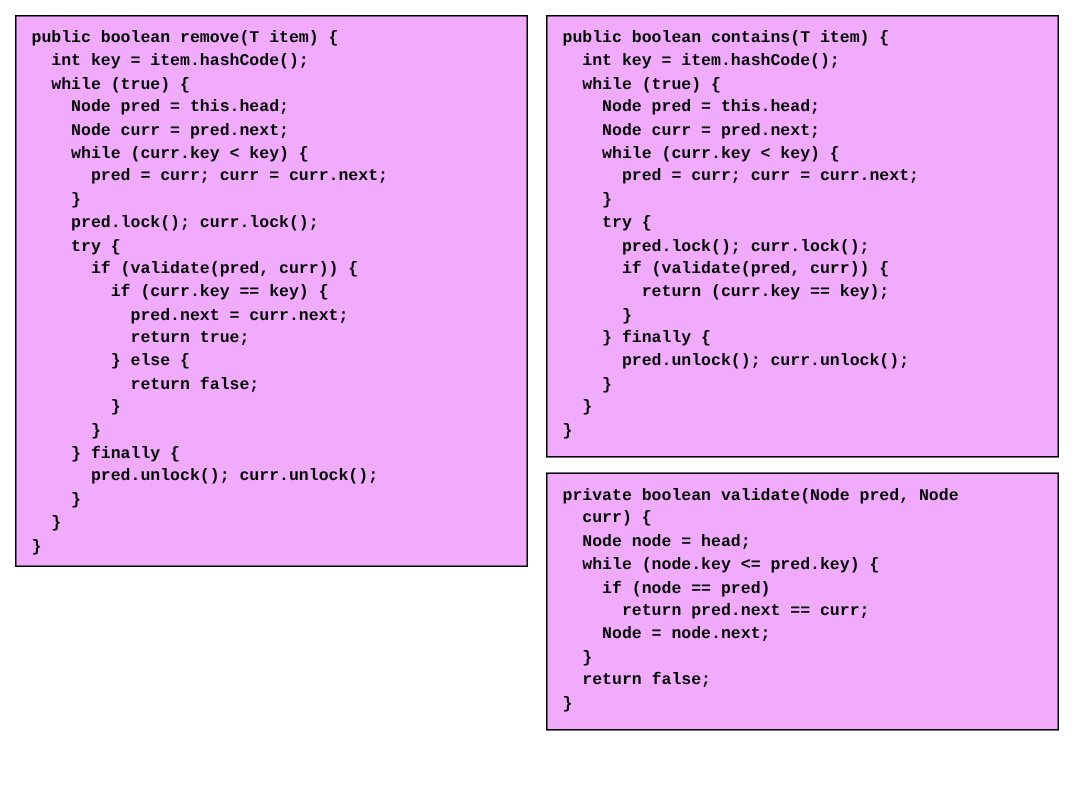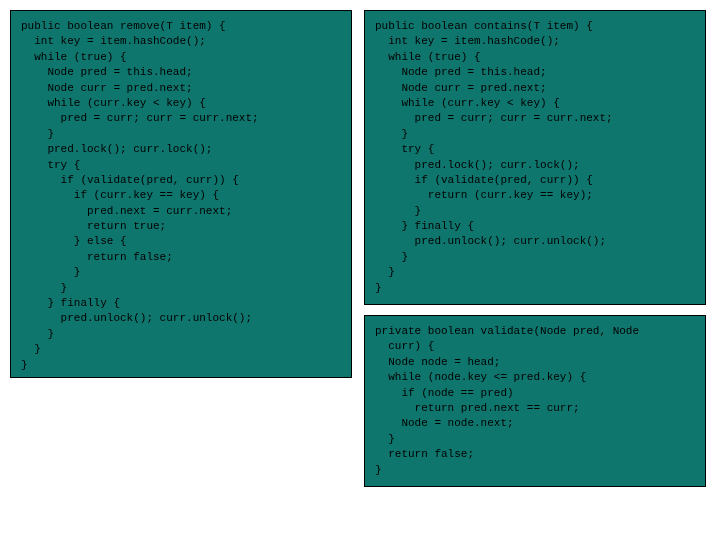--- a/index.html
+++ b/index.html
@@ -15,26 +15,26 @@
     .container {
       display: flex;
       gap: 12px;
     }
     .left-col, .right-col {
       display: flex;
       flex-direction: column;
       gap: 10px;
     }
     .code-box {
-      background: #0f766e;
+      background: #f0abfc;
       border: 1px solid #000;
       padding: 8px 10px;
       white-space: pre;
       line-height: 1.4;
-      font-weight: normal;
+      font-weight: bold;
     }
     .left-col .code-box {
       width: 320px;
       height: 350px;
     }
     .right-col .code-box:first-child {
       width: 320px;
     }
     .right-col .code-box:last-child {
       width: 320px;

